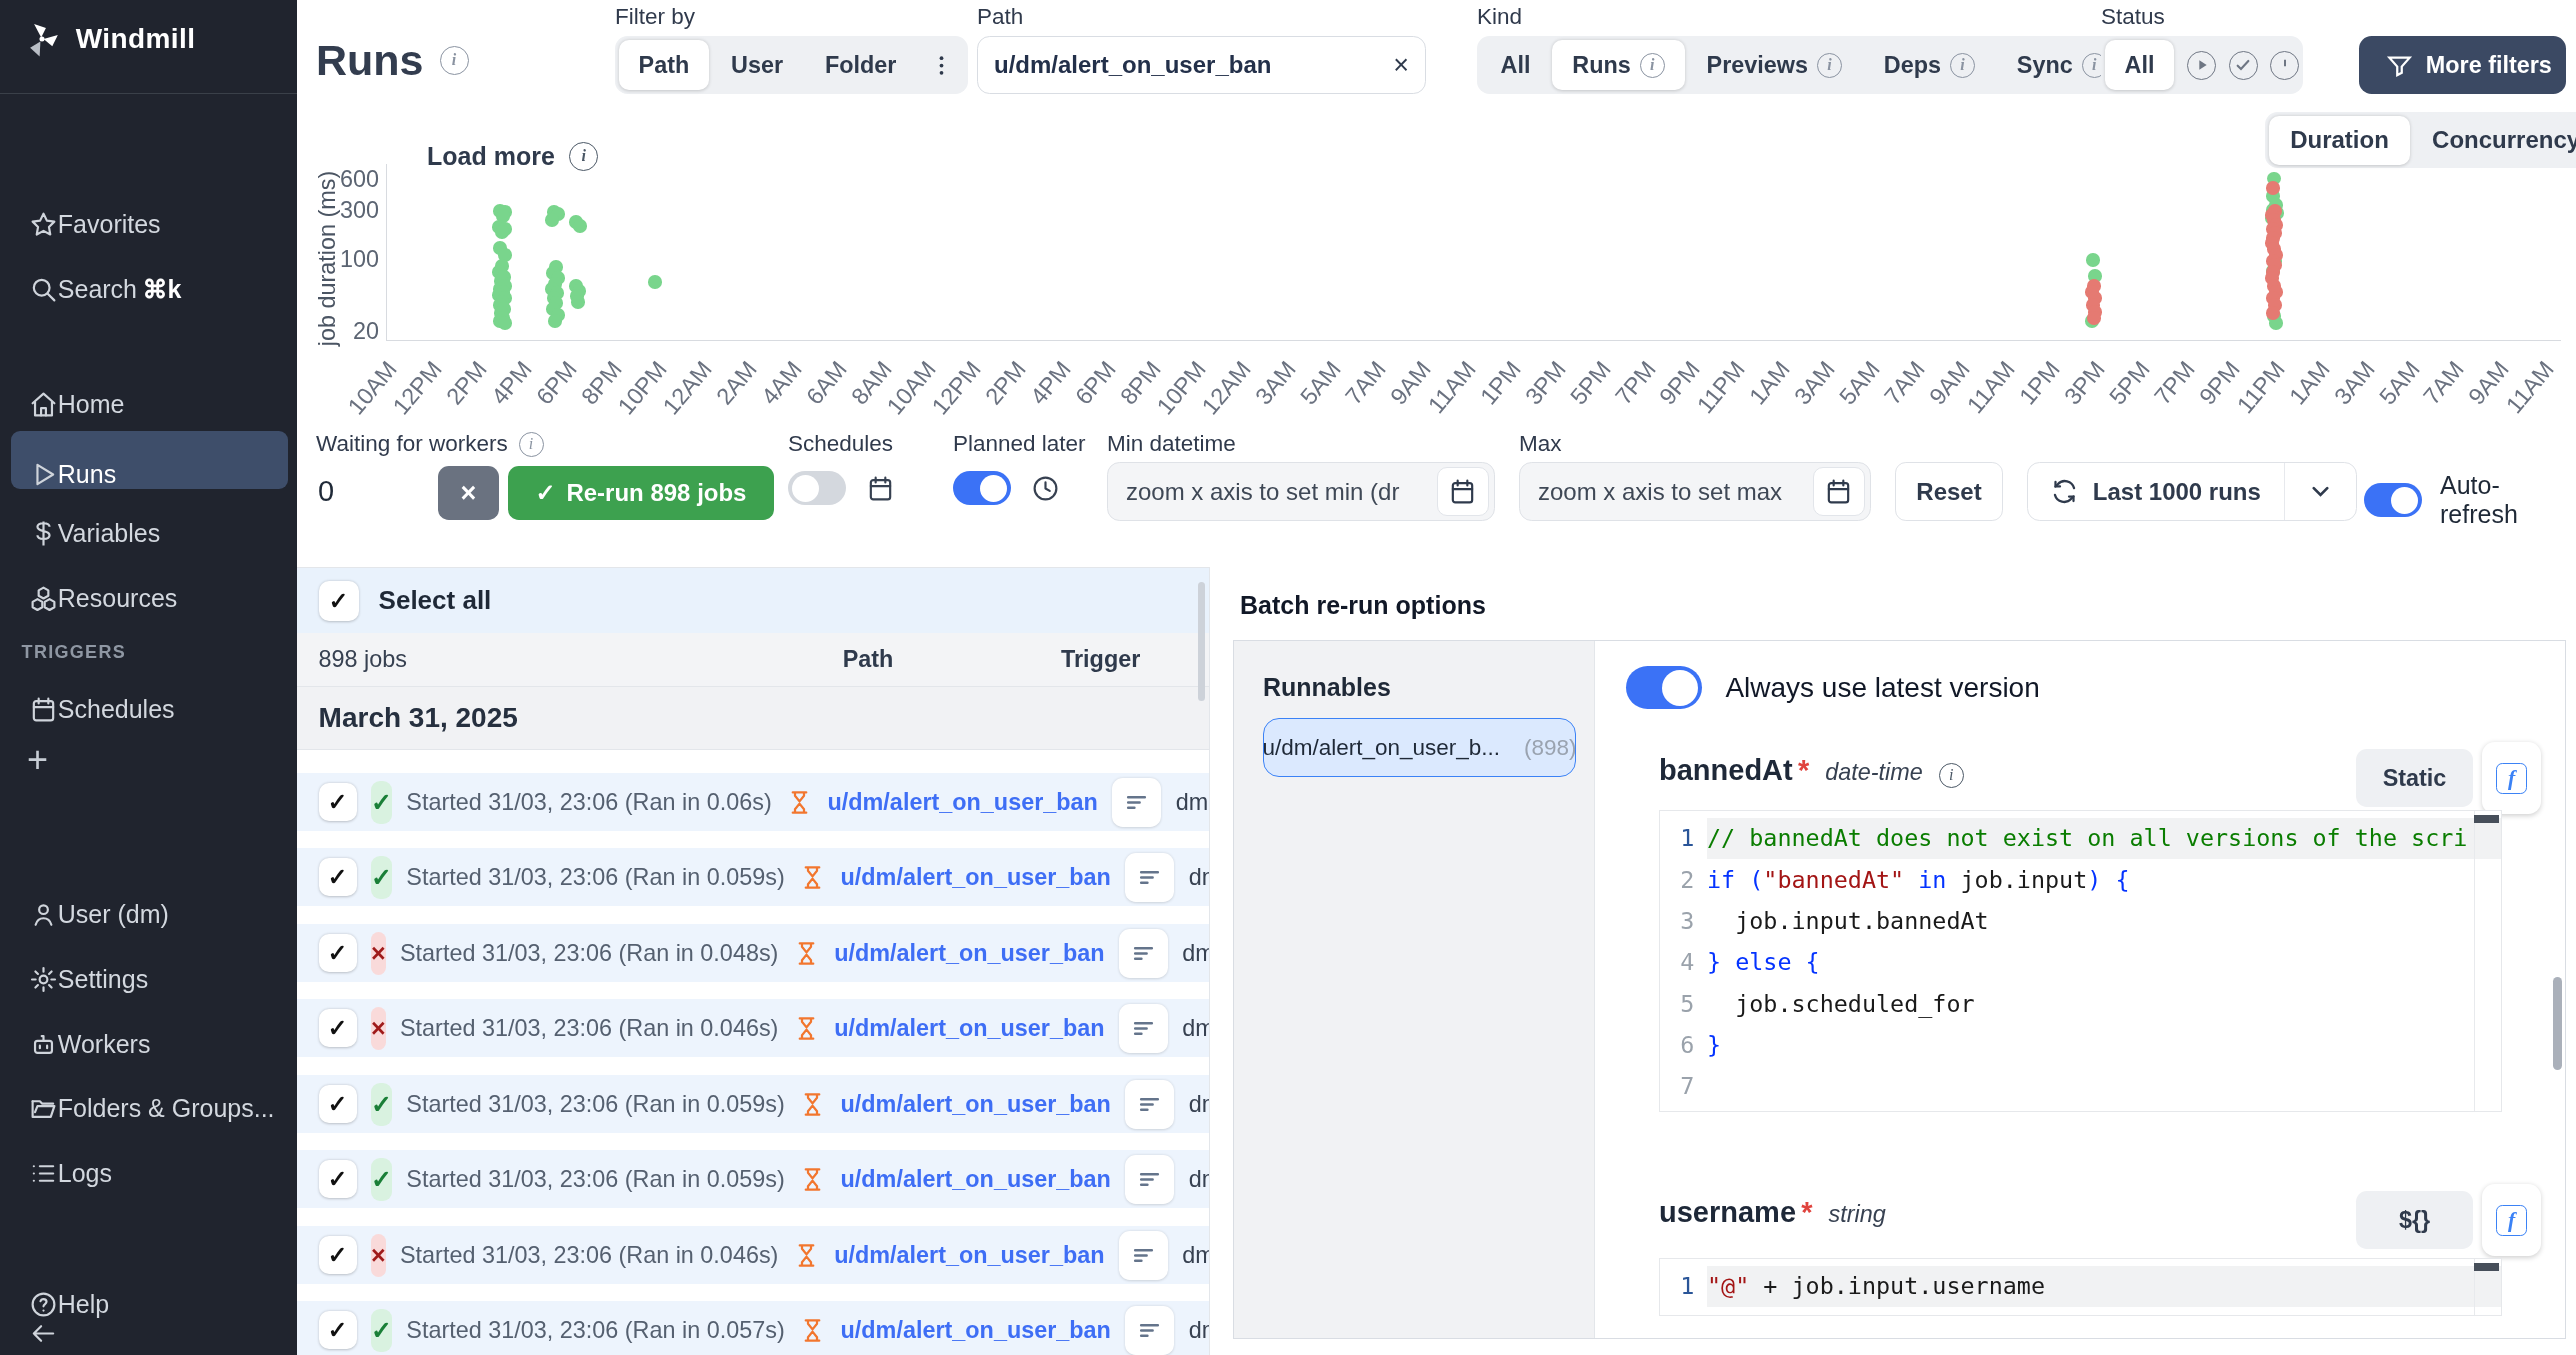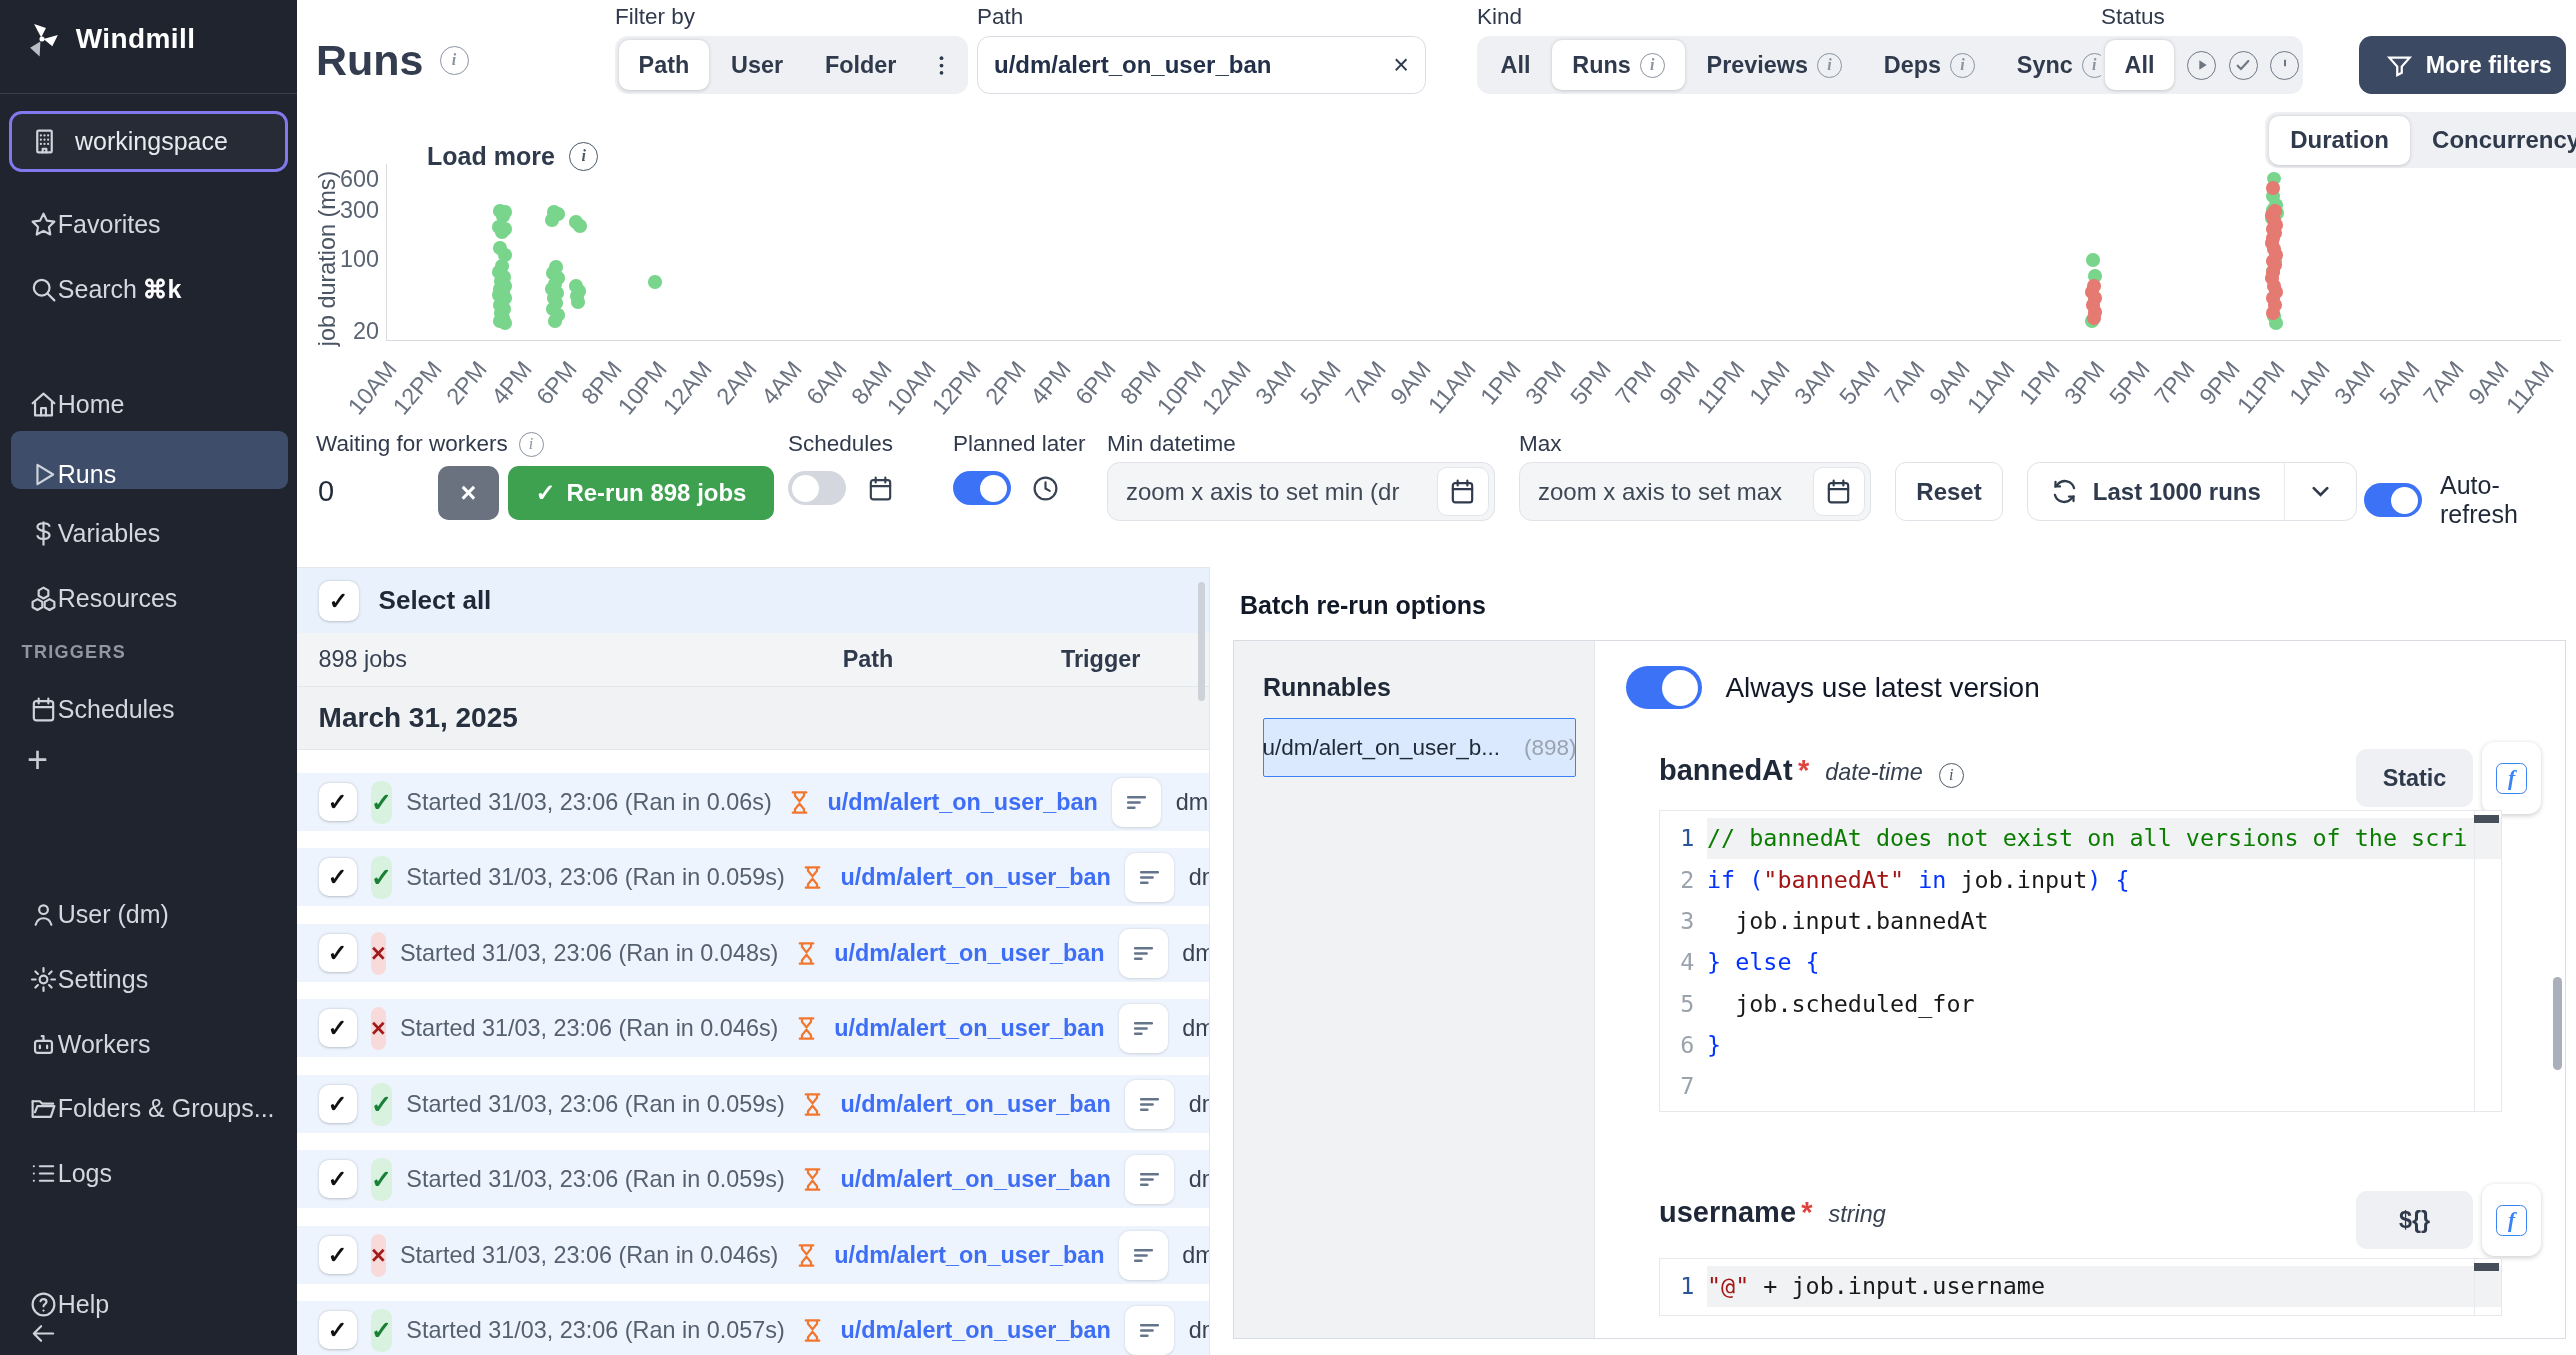--- a/index.html
+++ b/index.html
@@ -82,21 +82,21 @@
   .job-row .path-link { font-size:23.4px; font-weight:600; color:#3e6ef5; text-decoration:none; white-space:nowrap; cursor:pointer; }
   .job-row .lines-btn { width:49px; height:49px; background:#fff; border-radius:10.8px; box-shadow:0 0.9px 2.7px rgba(0,0,0,.14); display:flex; align-items:center; justify-content:center; color:#64748b; cursor:pointer; flex:0 0 auto; }
   .job-row .trig { margin-left:auto; margin-right:67px; font-size:23.4px; color:#374151; }
   #jobs-scroll { position:absolute; right:3.6px; top:14.4px; width:7.2px; height:119px; background:#cdd2d9; border-radius:3.6px; }
 
   
   #batch-title { position:absolute; left:1240px; top:591px; font-size:25px; font-weight:600; color:#111827; }
   #batch-box { position:absolute; left:1233px; top:640px; width:1333px; height:699px; border:0.9px solid #d9dde3; background:#fff; }
   #runnables { position:absolute; left:0; top:0; width:361px; height:697px; background:#f1f2f4; border-right:0.9px solid #e3e6ea; }
   #runnables .ttl { position:absolute; left:29px; top:32px; font-size:25px; font-weight:600; color:#1f2937; }
-  #runnable-chip { position:absolute; left:29px; top:77px; width:313px; height:59px; background:#dbe9fe; border:1.8px solid #3b82f6; border-radius:2px; display:flex; align-items:center; justify-content:center; gap:24px; font-size:22.5px; color:#1f2937; cursor:pointer; }
+  #runnable-chip { position:absolute; left:29px; top:77px; width:313px; height:59px; background:#dbe9fe; border:1.8px solid #3b82f6; border-radius:16px; display:flex; align-items:center; justify-content:center; gap:24px; font-size:22.5px; color:#1f2937; cursor:pointer; }
   #runnable-chip .cnt { color:#9aa3b0; }
   #latest-row { position:absolute; left:392px; top:25px; display:flex; align-items:center; gap:23.4px; font-size:28px; color:#111827; }
   .tgl.big { width:76px; height:43px; border-radius:21.6px; } .tgl.big .knob { width:36px; height:36px; }
   .field-name { position:absolute; display:flex; align-items:baseline; gap:16px; }
   .field-name .nm { font-size:29px; font-weight:bold; color:#1e2838; }
   .field-name .star { color:#e0443e; font-size:29px; font-weight:bold; margin-left:-10.8px; }
   .field-name .ty { font-size:23.4px; font-style:italic; color:#374151; }
   .mode-group { position:absolute; height:58px; background:#eef0f3; border-radius:10.8px; display:flex; align-items:center; padding:0 12.6px; font-size:23.4px; font-weight:600; color:#2f3a4c; }
   .fx-btn { position:absolute; width:59px; height:72px; background:#fff; border-radius:12.6px; box-shadow:0 1.8px 5.4px rgba(0,0,0,.18); display:flex; align-items:center; justify-content:center; cursor:pointer; }
   .fx-btn .fglyph { width:31px; height:31px; border:1.8px solid #3b82f6; border-radius:6.3px; color:#3b82f6; font-size:21.6px; font-style:italic; font-weight:bold; display:flex; align-items:center; justify-content:center; font-family:"Liberation Serif",serif; }
@@ -122,29 +122,20 @@
           <svg width="38" height="38" viewBox="0 0 24 24">
             <path d="M11.5 11 L7 2.5 L14.5 5 Z" fill="#fff"></path>
             <path d="M13 12 L22 9.5 L18.5 16.5 Z" fill="#fff"></path>
             <path d="M11 13.5 L10.5 23 L4.5 17.5 Z" fill="#b9bec6"></path>
             <circle cx="12" cy="12" r="1.6" fill="#fff"></circle>
           </svg>
         </span>
       <span class="title">Windmill</span>
     </div>
     <div id="side-divider"></div>
-    <div id="workspace-btn">
-      <span class="ic side-ic">
-          <svg width="29" height="29" viewBox="0 0 24 24" fill="none" stroke="currentColor" stroke-width="1.8" stroke-linecap="round" stroke-linejoin="round">
-            <rect x="6" y="3" width="12" height="18" rx="1"></rect>
-            <path d="M9 7h.01M12 7h.01M15 7h.01M9 10.5h.01M12 10.5h.01M15 10.5h.01M9 14h.01M12 14h.01M15 14h.01M10.5 21v-3h3v3"></path>
-          </svg>
-        </span>
-      <span>workingspace</span>
-    </div>
     <div id="side-items">
         <div class="side-item" style="top: 187px;">
           <span class="ic side-ic">
             <svg width="29" height="29" viewBox="0 0 24 24" fill="none" stroke="currentColor" stroke-width="1.8" stroke-linecap="round" stroke-linejoin="round">
               <polygon points="12 3 14.8 8.8 21 9.6 16.5 14 17.6 20.3 12 17.3 6.4 20.3 7.5 14 3 9.6 9.2 8.8"></polygon>
             </svg>
           </span>
           <span>Favorites</span>
         </div>
         <div class="side-item" style="top: 252px;">

